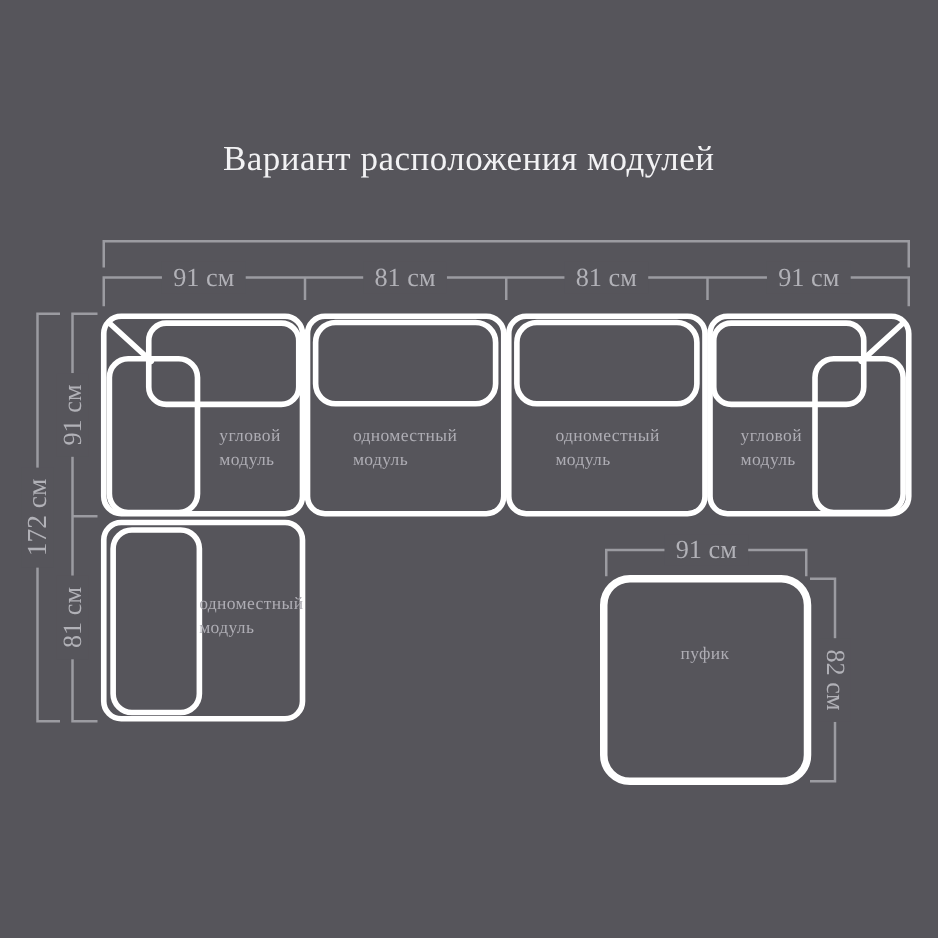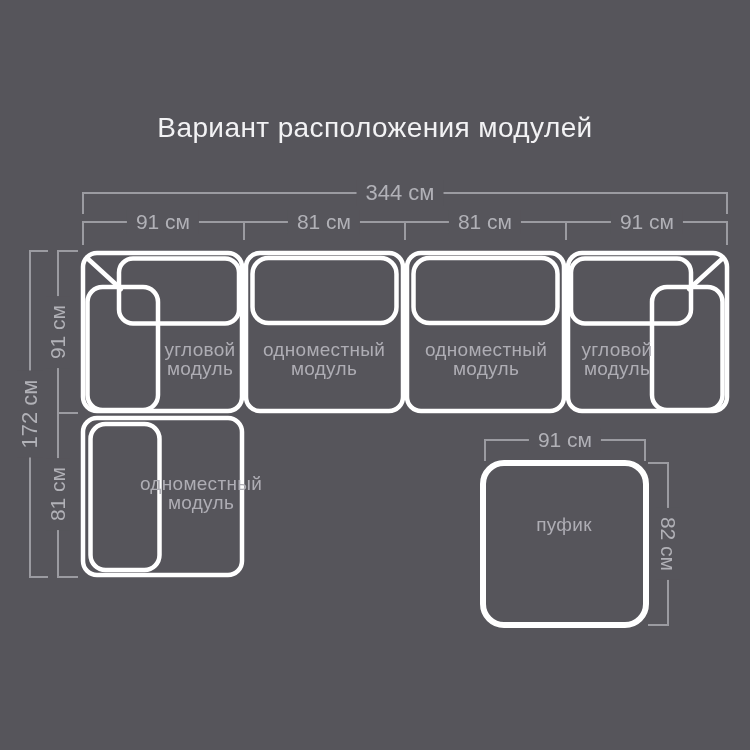--- a/index.html
+++ b/index.html
@@ -9,35 +9,35 @@
     --dim-text:#b1b1b7;
     --label-text:#aeadb4;
     --title-text:#f2f2f4;
   }
   html,body{margin:0;padding:0;}
   body{
     width:750px;height:750px;background:var(--bg);
     font-family:"Liberation Sans", sans-serif;
     overflow:hidden;
   }
-  .canvas{position:relative;width:750px;height:750px;}
+  .canvas{position:relative;width:750px;height:750px;font-family:Liberation Serif, serif;}
   .canvas svg{position:absolute;left:0;top:0;}
   .lbl{
     position:absolute;transform:translate(-50%,-50%);
     white-space:nowrap;color:var(--dim-text);
   }
   .title{
     font-size:28px;letter-spacing:.4px;color:var(--title-text);
   }
   .dim{font-size:21px;background:var(--bg);padding:0 9px;}
   .dim-lg{font-size:22px;}
   .rot-ccw{transform:translate(-50%,-50%) rotate(-90deg);}
   .rot-cw{transform:translate(-50%,-50%) rotate(90deg);}
   .module-label{
-    font-size:19px;line-height:19px;text-align:center;
+    font-size:14px;line-height:19px;
     color:var(--label-text);letter-spacing:.3px;
   }
 </style>
 </head>
 <body>
 
 <div class="canvas">
 
   <svg width="750" height="750" viewBox="0 0 750 750">
 
@@ -84,21 +84,20 @@
         <rect x="83" y="418" width="159" height="157" rx="14"></rect>
         <rect x="90.5" y="424" width="69" height="146" rx="15"></rect>
       </g>
     </g>
 
     <rect x="483" y="463" width="163" height="162" rx="21" fill="none" stroke="#ffffff" stroke-width="6"></rect>
   </svg>
 
   <div class="lbl title" style="left:375px;top:128px;">Вариант расположения модулей</div>
 
-  <div class="lbl dim dim-lg" style="left:400px;top:193px;">344 см</div>
   <div class="lbl dim" style="left:163px;top:222px;">91 см</div>
   <div class="lbl dim" style="left:324px;top:222px;">81 см</div>
   <div class="lbl dim" style="left:485px;top:222px;">81 см</div>
   <div class="lbl dim" style="left:647px;top:222px;">91 см</div>
 
   <div class="lbl dim dim-lg rot-ccw" style="left:30px;top:414px;">172 см</div>
   <div class="lbl dim rot-ccw" style="left:58px;top:332px;">91 см</div>
   <div class="lbl dim rot-ccw" style="left:58px;top:494px;">81 см</div>
 
   <div class="lbl dim" style="left:565px;top:440px;">91 см</div>

